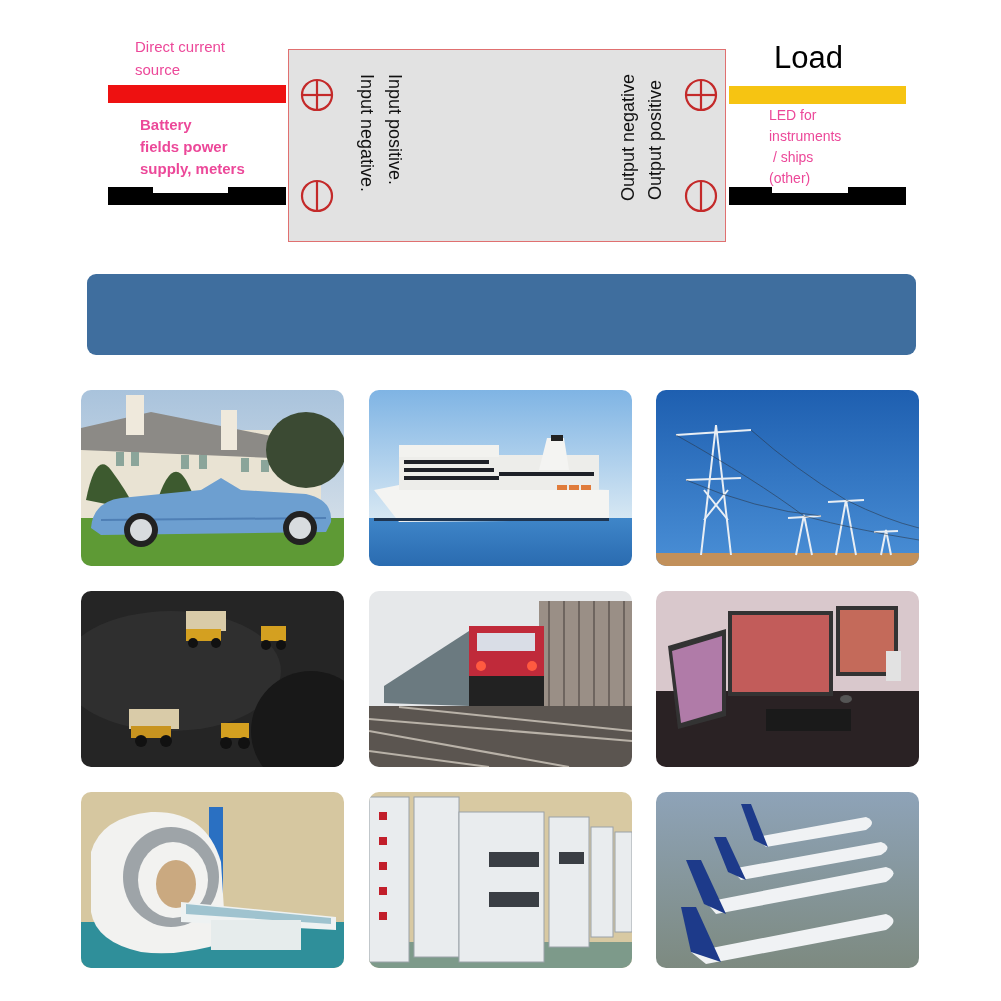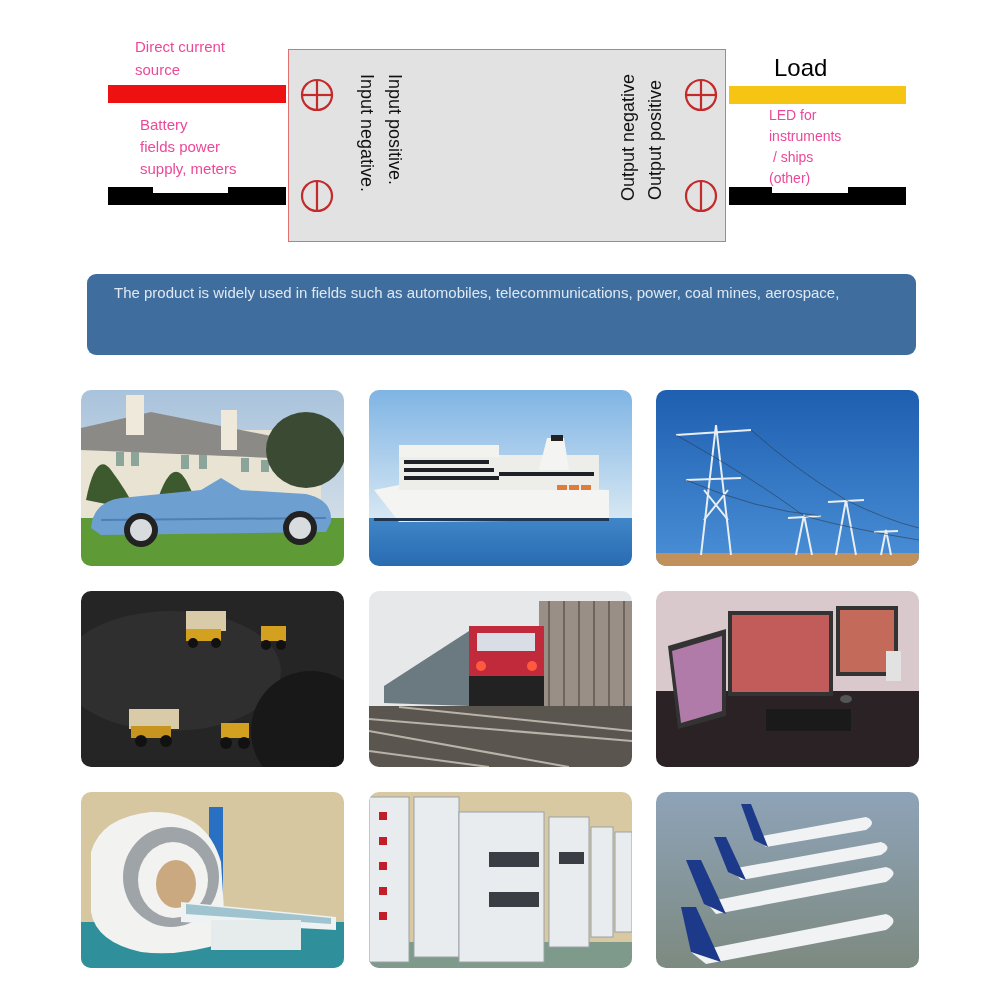--- a/index.html
+++ b/index.html
@@ -19,21 +19,21 @@
     background: #e2e2e2; border: 1.5px solid #e07070;
   }
   .terminal { position: absolute; width: 34px; height: 34px; }
   .vtext {
     position: absolute; writing-mode: vertical-rl; font-size: 18px; line-height: 26px;
     color: #111; white-space: nowrap;
   }
   .vtext.cw { transform: none; }
   .vtext.ccw { transform: rotate(180deg); }
 
-  .load-title { position: absolute; left: 774px; top: 40px; font-size: 24px; color: #000; margin-top: 14px; }
+  .load-title { position: absolute; left: 774px; top: 40px; font-size: 31px; color: #000; }
 
   
   .banner {
     position: absolute; left: 87px; top: 274px; width: 829px; height: 81px;
     background: #3f6e9e; border-radius: 9px;
     padding: 8px 0 0 27px; color: #dfe8f2; font-size: 15px; line-height: 22px;
   }
 
   
   .tile {
@@ -46,21 +46,21 @@
 
 <div>
 
   <div class="label" style="left:135px; top:35px;">
     <div>Direct current</div>
     <div>source</div>
   </div>
 
   <div class="wire red" style="left:108px; top:85px; width:178px;"></div>
 
-  <div class="label" style="left:140px; top:114px; line-height:22px;">
+  <div class="label" style="left:140px; top:114px; line-height:22px;font-weight:bold;">
     <div>Battery</div>
     <div>fields power</div>
     <div>supply, meters</div>
   </div>
 
   <div class="wire black" style="left:108px; top:187px; width:178px;">
     <div class="notch" style="left:45px; width:75px;"></div>
   </div>
 
   <div class="module">
@@ -101,21 +101,20 @@
     <div style="white-space:pre;"> / ships</div>
     <div>(other)</div>
   </div>
 
   <div class="wire black" style="left:729px; top:187px; width:177px;">
     <div class="notch" style="left:43px; width:76px;"></div>
   </div>
 </div>
 
 <div class="banner">
-  <div>The product is widely used in fields such as automobiles, telecommunications, power, coal mines, aerospace,</div>
 </div>
 
 <div>
 
   <div class="tile" style="left:81px; top:390px;">
     <svg viewBox="0 0 263 176" preserveAspectRatio="none">
       <defs>
         <linearGradient id="sky1" x1="0" y1="0" x2="0" y2="1">
           <stop offset="0" stop-color="#a9c3dc"></stop>
             <stop offset="1" stop-color="#dfe6ec"></stop>

